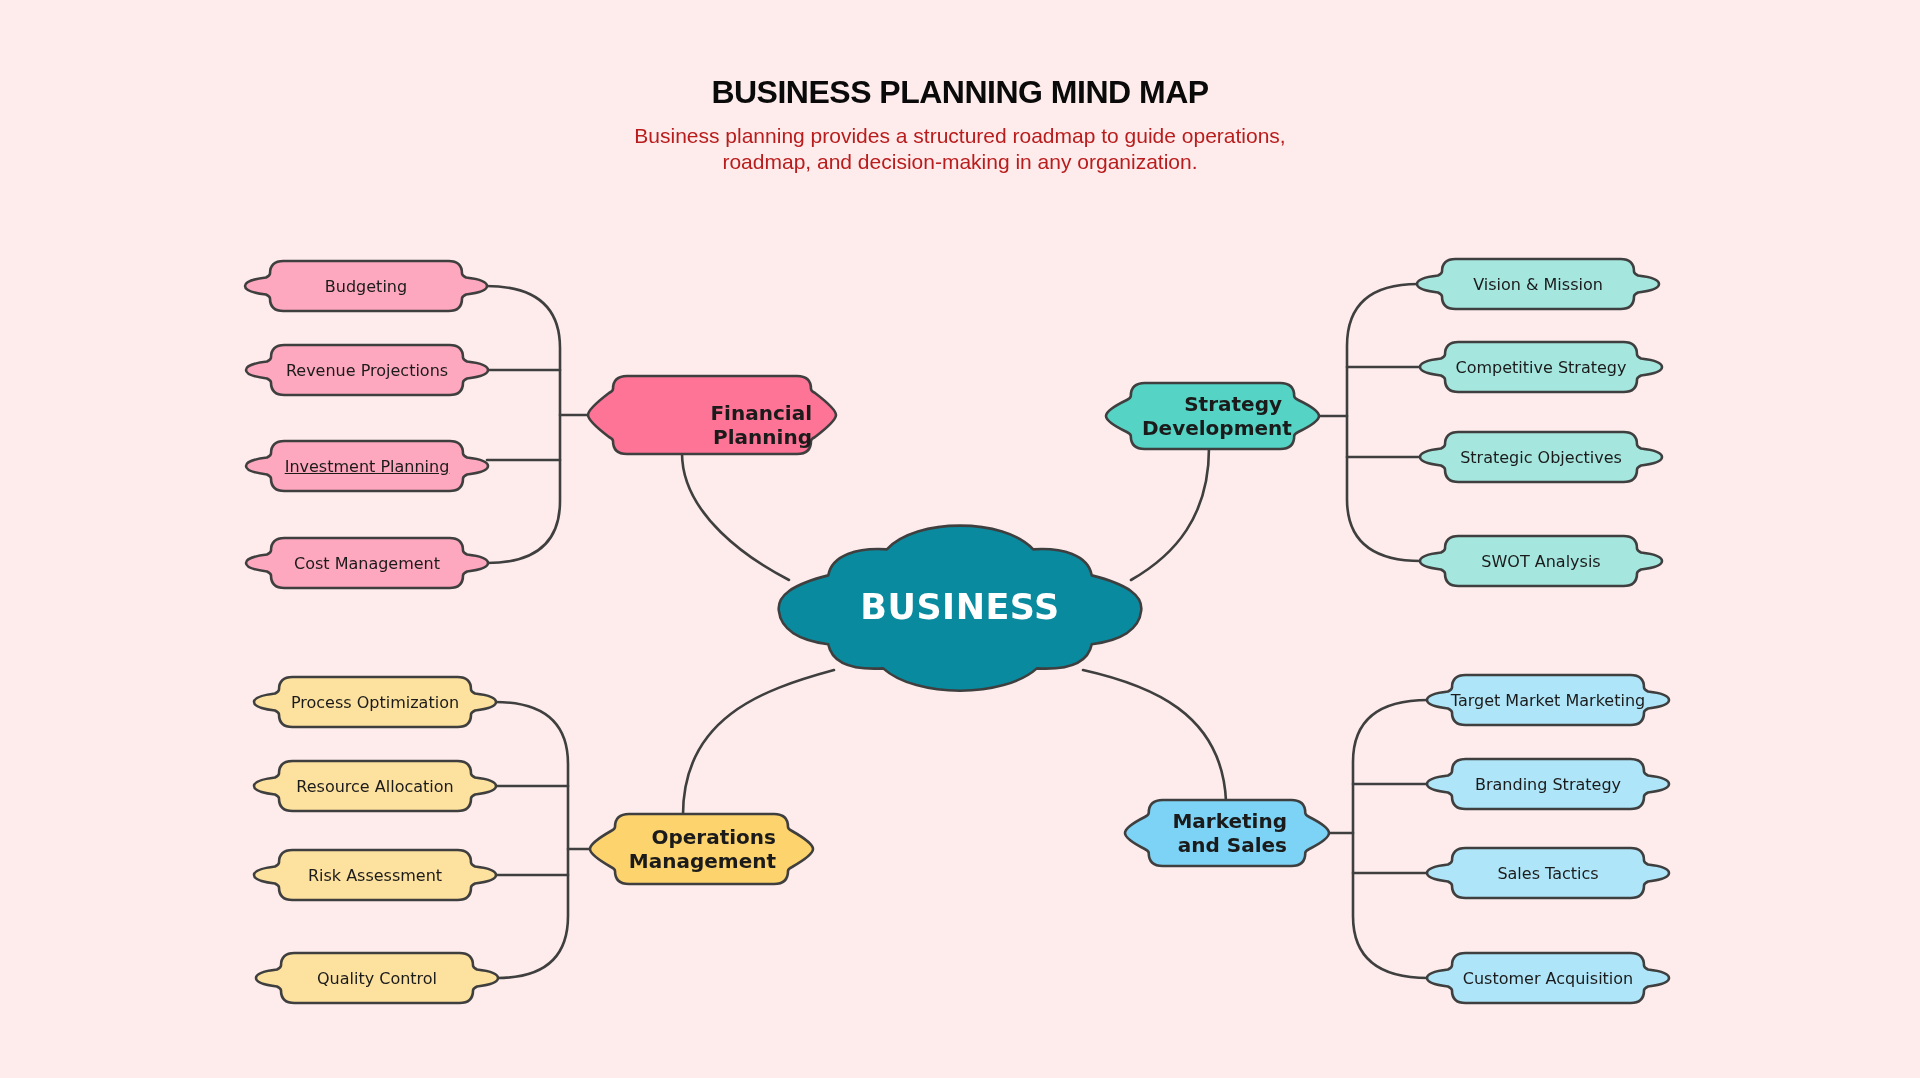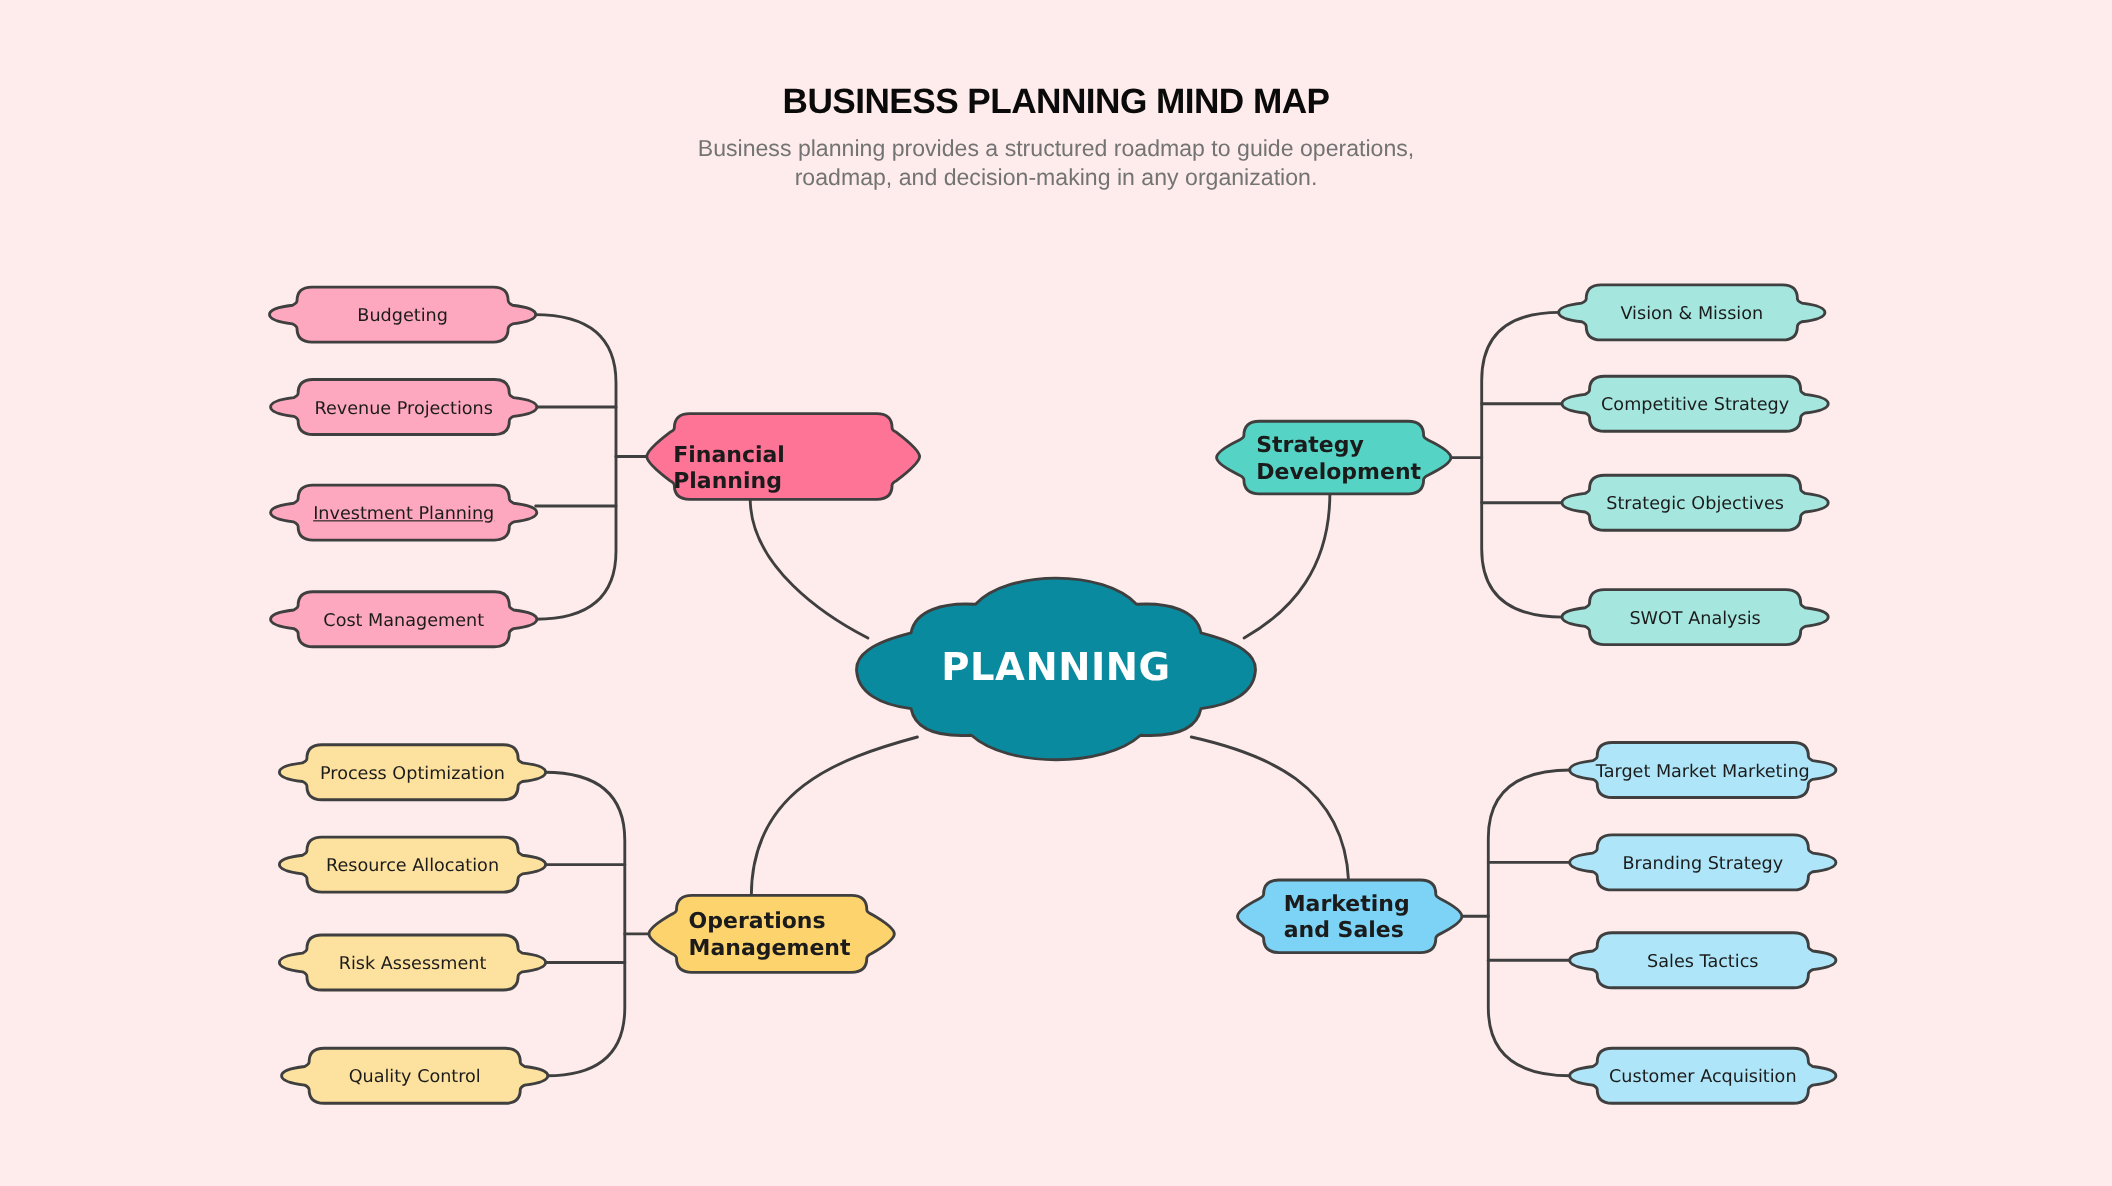--- a/index.html
+++ b/index.html
@@ -15,28 +15,28 @@
   }
   .title {
     position: absolute; left: 0; width: 1920px; top: 66px;
     font-family: "Liberation Sans", sans-serif;
     font-weight: 700; font-size: 32px; letter-spacing: -0.5px;
     color: #0a0a0a; text-align: center; line-height: 52px;
   }
   .subtitle {
     position: absolute; left: 0; width: 1920px; top: 123px;
     font-family: "Liberation Sans", sans-serif;
-    font-size: 21px; color: #737373; text-align: center; line-height: 26px;
+    font-size: 21px; color: #b91c1c; text-align: center; line-height: 26px;
   }
   .subtitle span { display: block; }
   svg#canvas { position: absolute; left: 0; top: 0; }
   .node {
     position: absolute;
     display: flex; align-items: center; justify-content: center;
-    text-align: left;
+    text-align: right;
     font-family: "DejaVu Sans", sans-serif;
     color: #1b1b1b;
     cursor: pointer;
   }
   .node svg { position: absolute; left: 0; top: 0; overflow: visible; }
   .node .label { position: relative; z-index: 1; }
   .leaf .label { font-size: 16px; }
   .branch .label { font-size: 20px; line-height: 24px; font-weight: 600; }
   .root .label {
     font-size: 35px; line-height: 41px; font-weight: 700; color: #ffffff;
@@ -75,21 +75,21 @@
     <path d="M 1209 448 C 1209 516 1175 555 1131 580" fill="none" stroke="#3F3F3F" stroke-width="2.6" stroke-linecap="round"></path>
     <path d="M 683 815 C 683 719 760 690 834 670" fill="none" stroke="#3F3F3F" stroke-width="2.6" stroke-linecap="round"></path>
     <path d="M 1226 801 C 1222 713 1150 685 1083 670" fill="none" stroke="#3F3F3F" stroke-width="2.6" stroke-linecap="round"></path>
   </svg>
 
 <div class="node root" id="root-node" style="left: 777px; top: 514px; width: 366px; height: 186px;">
   <svg width="366" height="186" viewBox="0 0 366 186">
       <path d="M 51.24 61.38 C 54.9 40.92 80.52 33.48 109.8 35.34 C 139.08 3.72 226.92 3.72 256.2 35.34 C 285.48 33.48 311.09999999999997 40.92 314.76 61.38 C 351.36 70.68 366 81.84 364.17 96.72 C 362.34 115.32 344.03999999999996 126.48 314.76 130.2 C 311.09999999999997 148.8 292.8 156.23999999999998 259.86 154.38 C 226.92 184.14 139.08 184.14 106.13999999999999 154.38 C 73.2 156.23999999999998 54.9 148.8 51.24 130.2 C 21.96 126.48 3.66 115.32 1.83 96.72 C 0 81.84 14.64 70.68 51.24 61.38 Z" fill="#0A8A9F" stroke="#3F3F3F" stroke-width="2.6" stroke-linejoin="round"></path>
     </svg>
   <div class="label">
-    <div>PLANNING</div>
+    <div>BUSINESS</div>
   </div>
 </div>
 
 <div class="node branch" style="left: 587px; top: 375px; width: 250px; height: 100px;">
   <svg width="250" height="80" viewBox="0 0 250 80">
       <path d="M 40 1 L 210 1 Q 224 1 224 14 Q 224 16 228 18 Q 249 34 249 40 Q 249 46 228 62 Q 224 64 224 66 Q 224 79 210 79 L 40 79 Q 26 79 26 66 Q 26 64 22 62 Q 1 46 1 40 Q 1 34 22 18 Q 26 16 26 14 Q 26 1 40 1 Z" fill="#FD7496" stroke="#3F3F3F" stroke-width="2.6" stroke-linejoin="round"></path>
     </svg>
   <div class="label" style="width:200px">Financial Planning</div>
 </div>
 <div class="node leaf" style="left: 244px; top: 260px; width: 244px; height: 52px;">

